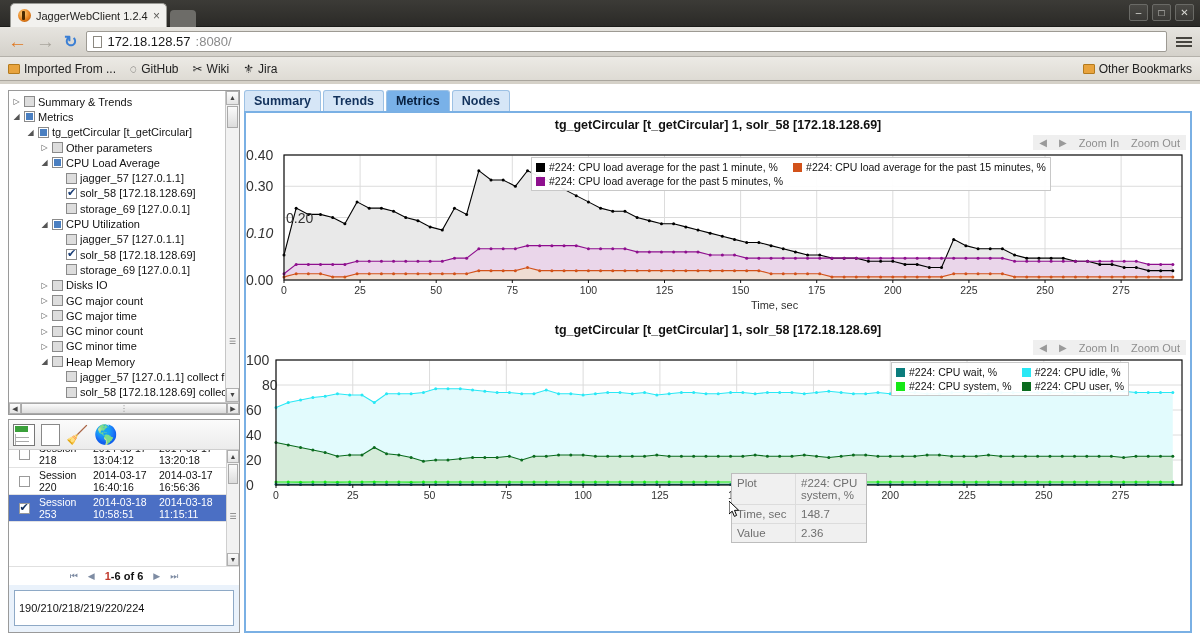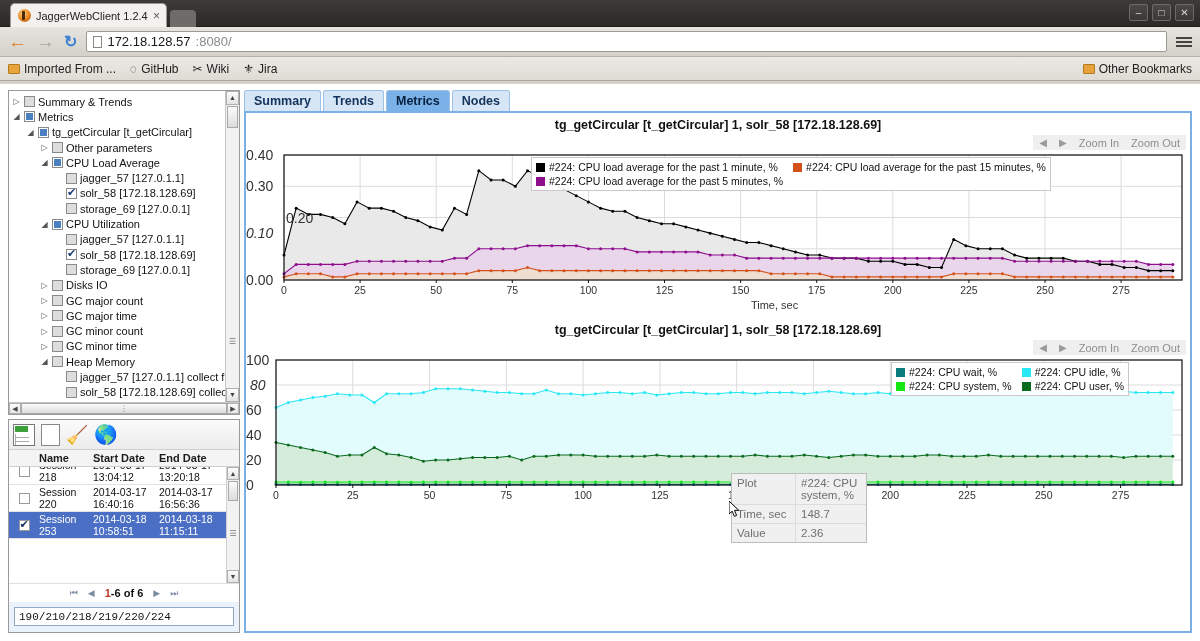--- a/index.html
+++ b/index.html
@@ -235,23 +235,23 @@
     background:#fff; border-bottom:1px solid #7ba7d7;
   }
   .stab {
     font-size:10.5px; font-weight:bold; padding:2px 7px 2px 7px;
     border:1px solid #9fc3e8; border-bottom:none; background:#e3eefb; color:#123;
     border-radius:2px 2px 0 0; line-height:12px;
   }
   .stab.active { background:#cfe2f7; }
   .filter-row { padding:5px 5px 6px 5px; background:#eaf2fb; }
   .filter-input {
-    width:100%; height:19px; border:1px solid #8ea9c6; background:#fff;
+    width:100%; height:36px; border:1px solid #8ea9c6; background:#fff;
     font-size:11px; padding:0 4px; line-height:17px; color:#111;
-    font-family:Liberation Mono, monospace;
+    font-family:Liberation Sans, sans-serif;
   }
 
   
   .rightpanel {
     position:absolute; left:240px; top:4px; width:948px; height:543px;
   }
   .maintabs { display:flex; align-items:flex-end; gap:2px; height:21px; }
   .mtab {
     font-size:12.5px; font-weight:bold; color:#13325c; padding:3px 9px 2px 9px;
     background:#d6e6f7; border:1px solid #9dc1e4; border-bottom:none;
@@ -486,26 +486,20 @@
             <div class="hbtn">▶</div>
           </div>
         </div>
 
         <div class="session-wrap">
           <div class="sess-toolbar">
             <span class="ico-sheet"></span>
             <span class="ico-page"></span>
             <span class="ico-broom">🧹</span>
             <span class="ico-globe">🌎</span>
-          </div>
-          <div class="sess-head">
-            <div class="c0"></div>
-            <div class="c1">Name</div>
-            <div class="c2">Start Date</div>
-            <div class="c3">End Date</div>
           </div>
           <div class="sess-body">
             <div id="sessrows" style="position:absolute;left:0;right:13px;top:-9px;">
                 <div class="srow">
                   <div class="c0">
                     <span class="box"></span>
                   </div>
                   <div class="c1">Session 218</div>
                   <div class="c2">2014-03-17 13:04:12</div>
                   <div class="c3">2014-03-17 13:20:18</div>
@@ -1205,21 +1199,21 @@
                   <line x1="567.457627118644" x2="567.457627118644" y1="127" y2="130" stroke="#111"></line>
                   <line x1="644.2372881355932" x2="644.2372881355932" y1="127" y2="130" stroke="#111"></line>
                   <line x1="721.0169491525423" x2="721.0169491525423" y1="127" y2="130" stroke="#111"></line>
                   <line x1="797.7966101694915" x2="797.7966101694915" y1="127" y2="130" stroke="#111"></line>
                   <line x1="874.5762711864406" x2="874.5762711864406" y1="127" y2="130" stroke="#111"></line>
                 </svg>
                 <div class="ylab" style="left: 0px; width: 25px; top: 127px;">0</div>
                 <div class="ylab" style="left: 0px; width: 25px; top: 102px;">20</div>
                 <div class="ylab" style="left: 0px; width: 25px; top: 77px;">40</div>
                 <div class="ylab" style="left: 0px; width: 25px; top: 52px;">60</div>
-                <div class="ylab" style="left: 4px; width: 34px; top: 27px; font-style: italic;">80</div>
+                <div class="ylab" style="left: 16px; width: 34px; top: 27px;">80</div>
                 <div class="ylab" style="left: 0px; width: 25px; top: 2px;">100</div>
                 <div class="xlab" style="left: 30px; top: 131px;">0</div>
                 <div class="xlab" style="left: 106.78px; top: 131px;">25</div>
                 <div class="xlab" style="left: 183.559px; top: 131px;">50</div>
                 <div class="xlab" style="left: 260.339px; top: 131px;">75</div>
                 <div class="xlab" style="left: 337.119px; top: 131px;">100</div>
                 <div class="xlab" style="left: 413.898px; top: 131px;">125</div>
                 <div class="xlab" style="left: 490.678px; top: 131px;">150</div>
                 <div class="xlab" style="left: 567.458px; top: 131px;">175</div>
                 <div class="xlab" style="left: 644.237px; top: 131px;">200</div>

